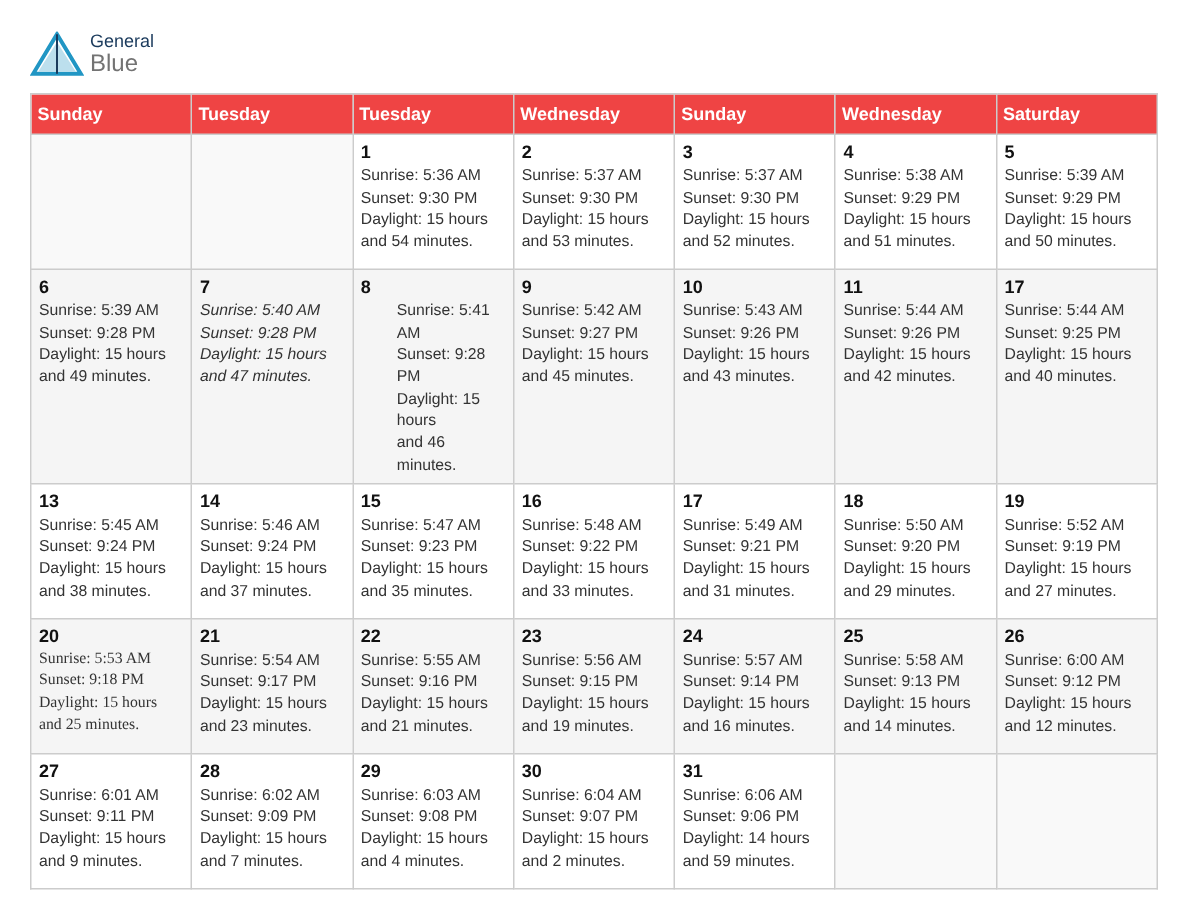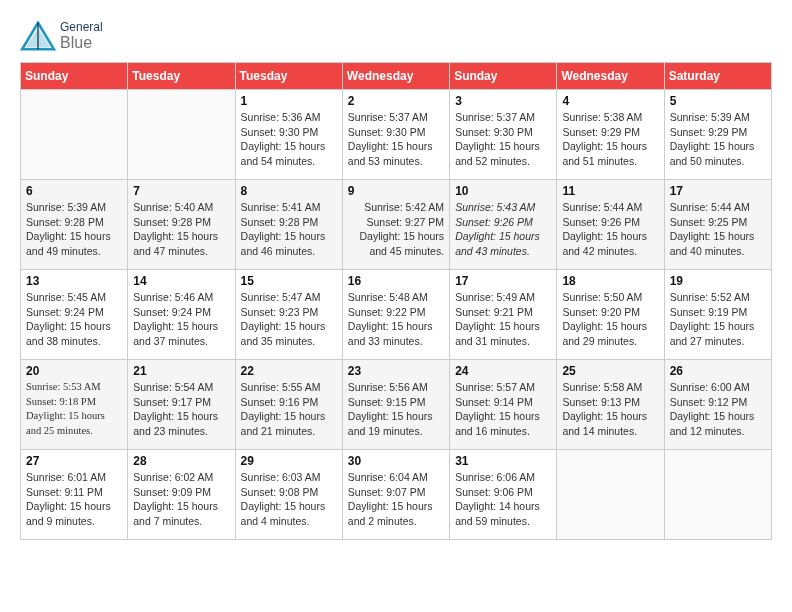--- a/index.html
+++ b/index.html
@@ -154,42 +154,42 @@
       <tr>
         <td>
           <span class="day-num">6</span>
           <div class="day-info" style="white-space: pre-line;">Sunrise: 5:39 AM
 Sunset: 9:28 PM
 Daylight: 15 hours
 and 49 minutes.</div>
         </td>
         <td>
           <span class="day-num">7</span>
-          <div class="day-info" style="white-space: pre-line;">Sunrise: 5:40 AM
+          <div class="day-info" style="white-space: pre-line; font-style: italic;">Sunrise: 5:40 AM
 Sunset: 9:28 PM
 Daylight: 15 hours
 and 47 minutes.</div>
         </td>
         <td>
           <span class="day-num">8</span>
-          <div class="day-info" style="white-space: pre-line;">Sunrise: 5:41 AM
+          <div class="day-info" style="white-space: pre-line; margin-left: 24px;">Sunrise: 5:41 AM
 Sunset: 9:28 PM
 Daylight: 15 hours
 and 46 minutes.</div>
         </td>
         <td>
           <span class="day-num">9</span>
-          <div class="day-info" style="white-space: pre-line; text-align: right;">Sunrise: 5:42 AM
+          <div class="day-info" style="white-space: pre-line;">Sunrise: 5:42 AM
 Sunset: 9:27 PM
 Daylight: 15 hours
 and 45 minutes.</div>
         </td>
         <td>
           <span class="day-num">10</span>
-          <div class="day-info" style="white-space: pre-line; font-style: italic;">Sunrise: 5:43 AM
+          <div class="day-info" style="white-space: pre-line;">Sunrise: 5:43 AM
 Sunset: 9:26 PM
 Daylight: 15 hours
 and 43 minutes.</div>
         </td>
         <td>
           <span class="day-num">11</span>
           <div class="day-info" style="white-space: pre-line;">Sunrise: 5:44 AM
 Sunset: 9:26 PM
 Daylight: 15 hours
 and 42 minutes.</div>

